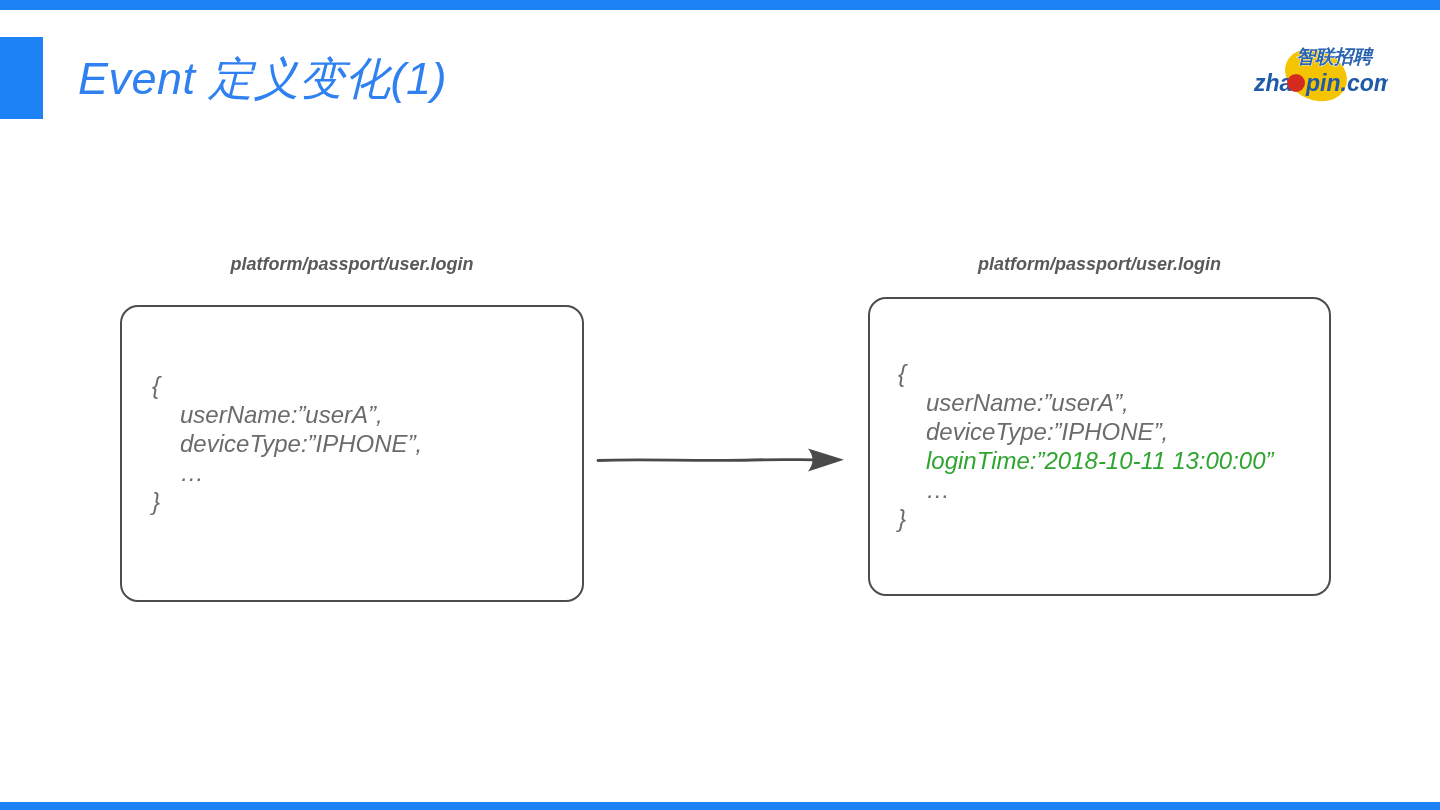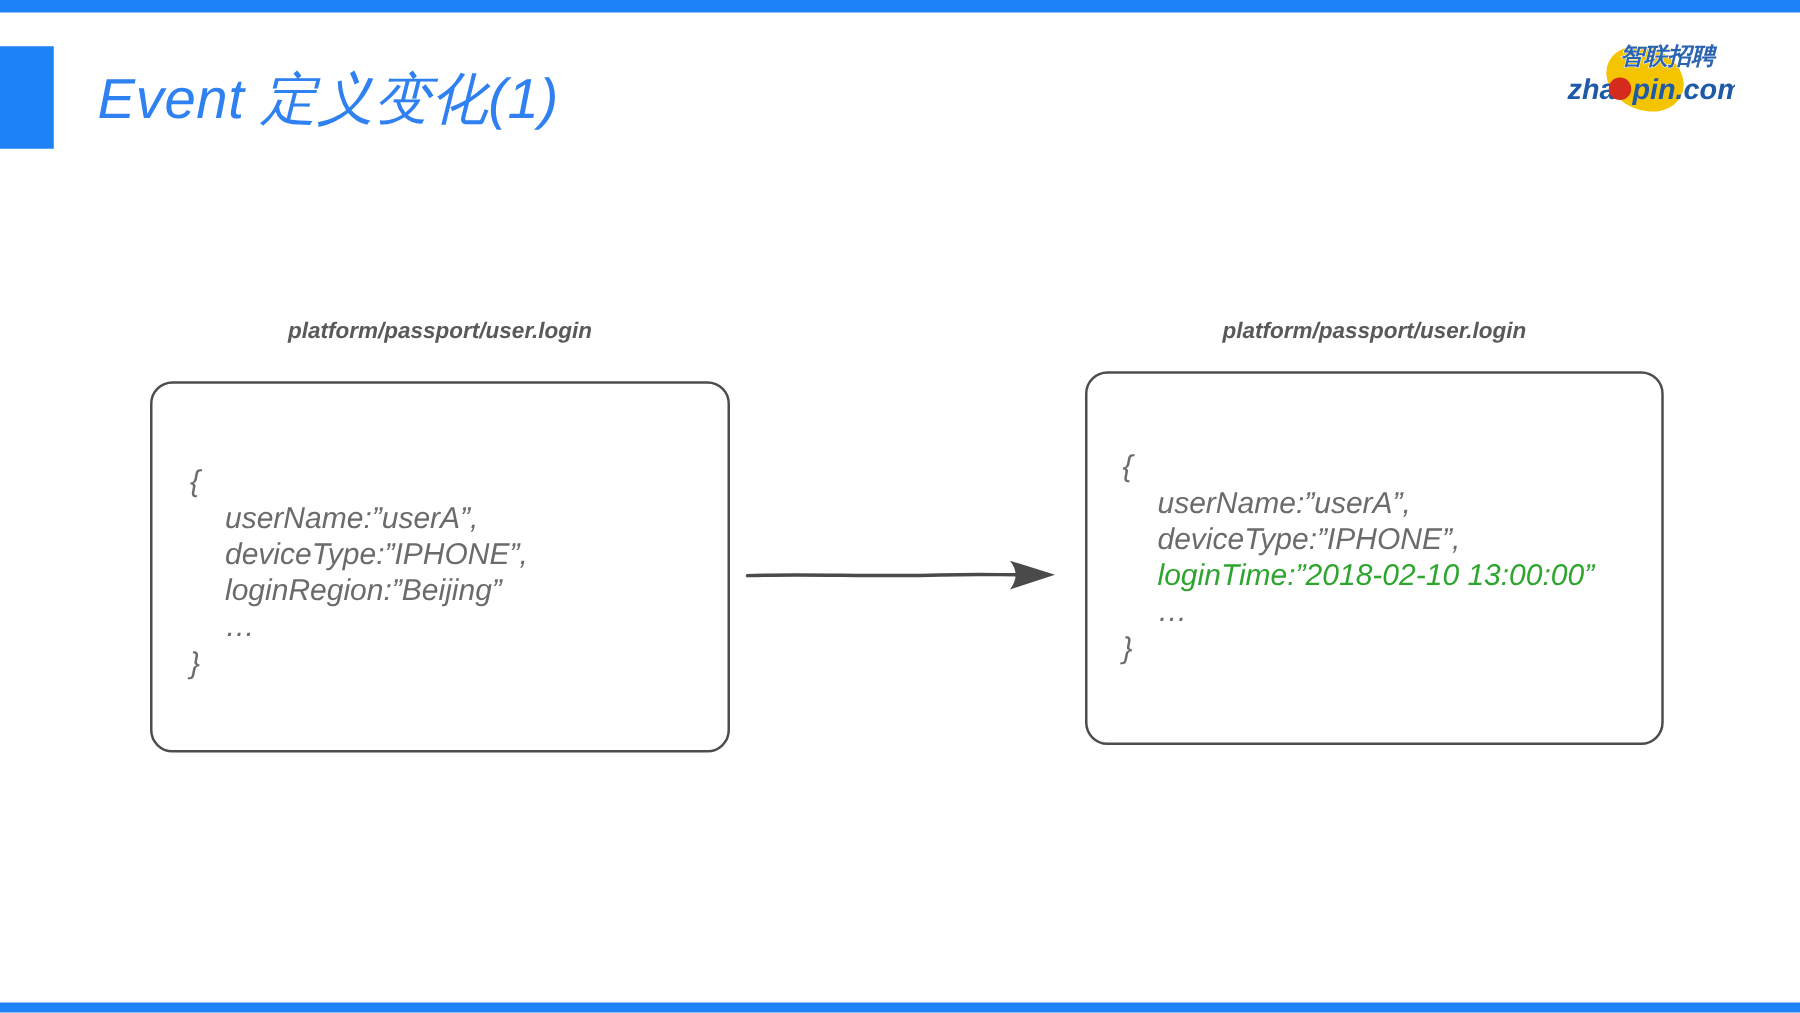--- a/index.html
+++ b/index.html
@@ -50,21 +50,21 @@
     left: 78px; top: 50px;
     font-size: 45px;
     line-height: 58px;
     font-weight: 400;
     color: var(--title-blue);
     letter-spacing: 0.5px;
     white-space: nowrap;
   }
   .logo {
     position: absolute;
-    left: 1248px; top: 23px;
+    left: 1248px; top: 35px;
     width: 140px; height: 70px;
   }
   .panel-header {
     position: absolute;
     font-size: 18px;
     font-weight: bold;
     color: var(--header-gray);
     text-align: center;
     white-space: nowrap;
   }
@@ -110,37 +110,36 @@
       <circle cx="48" cy="48" r="9" fill="#D42B1E"></circle>
       <text x="58" y="56" font-size="23" font-weight="bold" fill="#1E5AA8" font-family="Liberation Sans, DejaVu Sans, sans-serif" id="logo-right">pin.com</text>
     </svg>
   </div>
 
   <div class="panel-header left">platform/passport/user.login</div>
   <div class="code-box left">
     <div class="code-line">{</div>
     <div class="code-line indent">userName:”userA”,</div>
     <div class="code-line indent">deviceType:”IPHONE”,</div>
-    <div class="code-line indent">loginRegion:”Beijing”</div>
     <div class="code-line indent">…</div>
     <div class="code-line">}</div>
   </div>
 
   <div class="arrow">
     <svg width="260" height="38" viewBox="0 0 260 38">
       <path d="M6 19.5 C 50 17.8, 110 20.5, 160 19 C 190 18.2, 205 18.8, 222 18.8" fill="none" stroke="#4A4A4A" stroke-width="2.8" stroke-linecap="round"></path>
       <path d="M216 7.5 L 252 18.8 L 216 30.5 C 222 22.5, 222 15, 216 7.5 Z" fill="#4A4A4A"></path>
     </svg>
   </div>
 
   <div class="panel-header right">platform/passport/user.login</div>
   <div class="code-box right">
     <div class="code-line">{</div>
     <div class="code-line indent">userName:”userA”,</div>
     <div class="code-line indent">deviceType:”IPHONE”,</div>
-    <div class="code-line indent green">loginTime:”2018-02-10 13:00:00”</div>
+    <div class="code-line indent green">loginTime:”2018-10-11 13:00:00”</div>
     <div class="code-line indent">…</div>
     <div class="code-line">}</div>
   </div>
 
   <div class="bottom-bar"></div>
 
 </div>
 
 </body></html>

